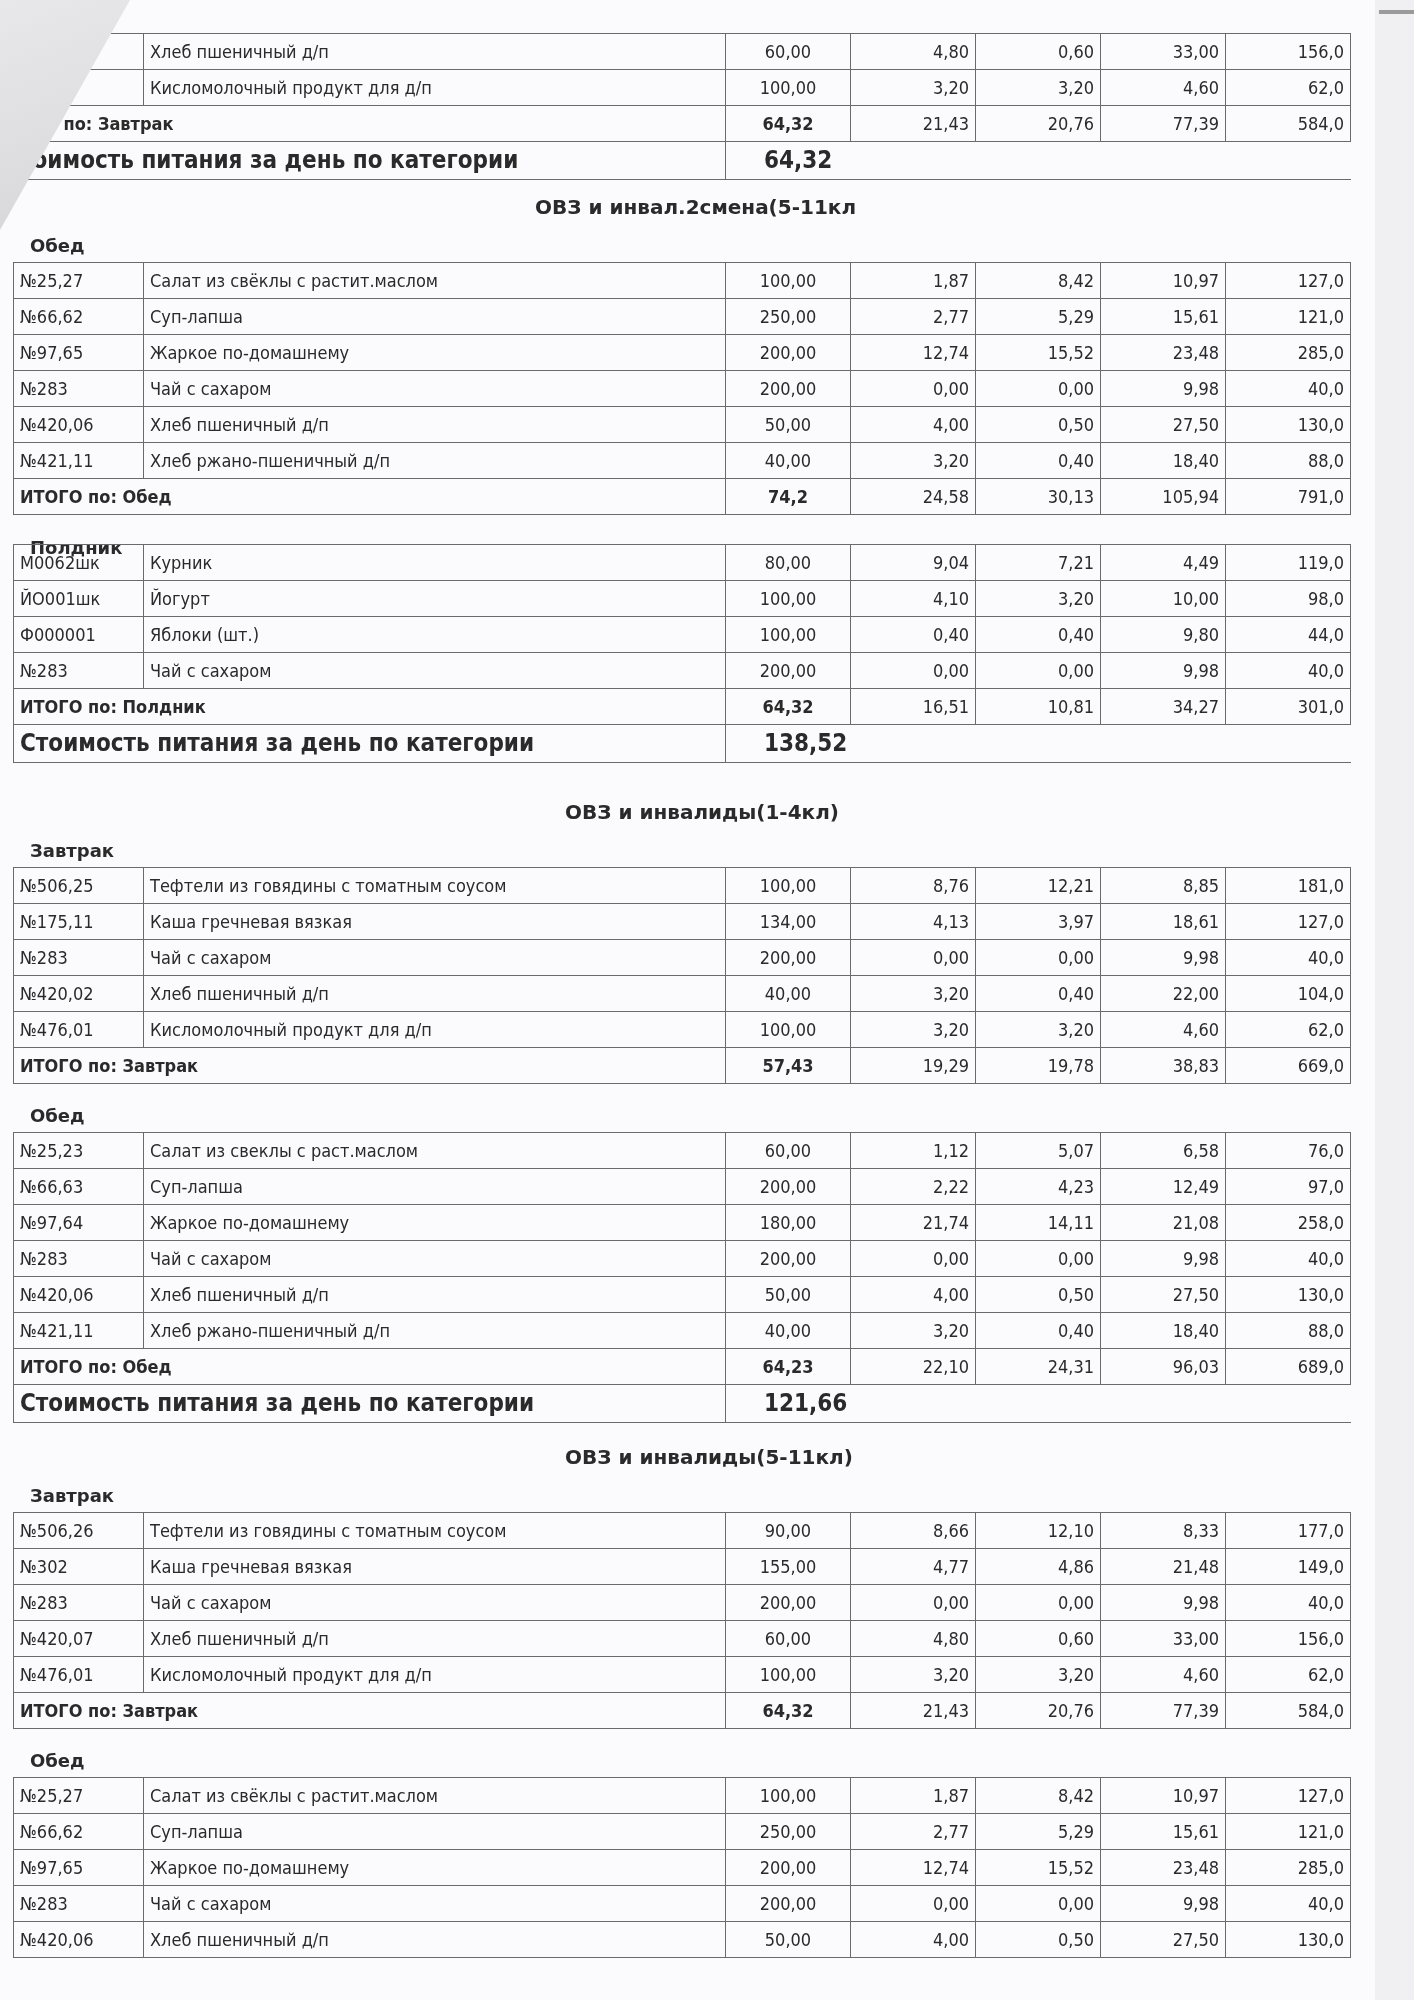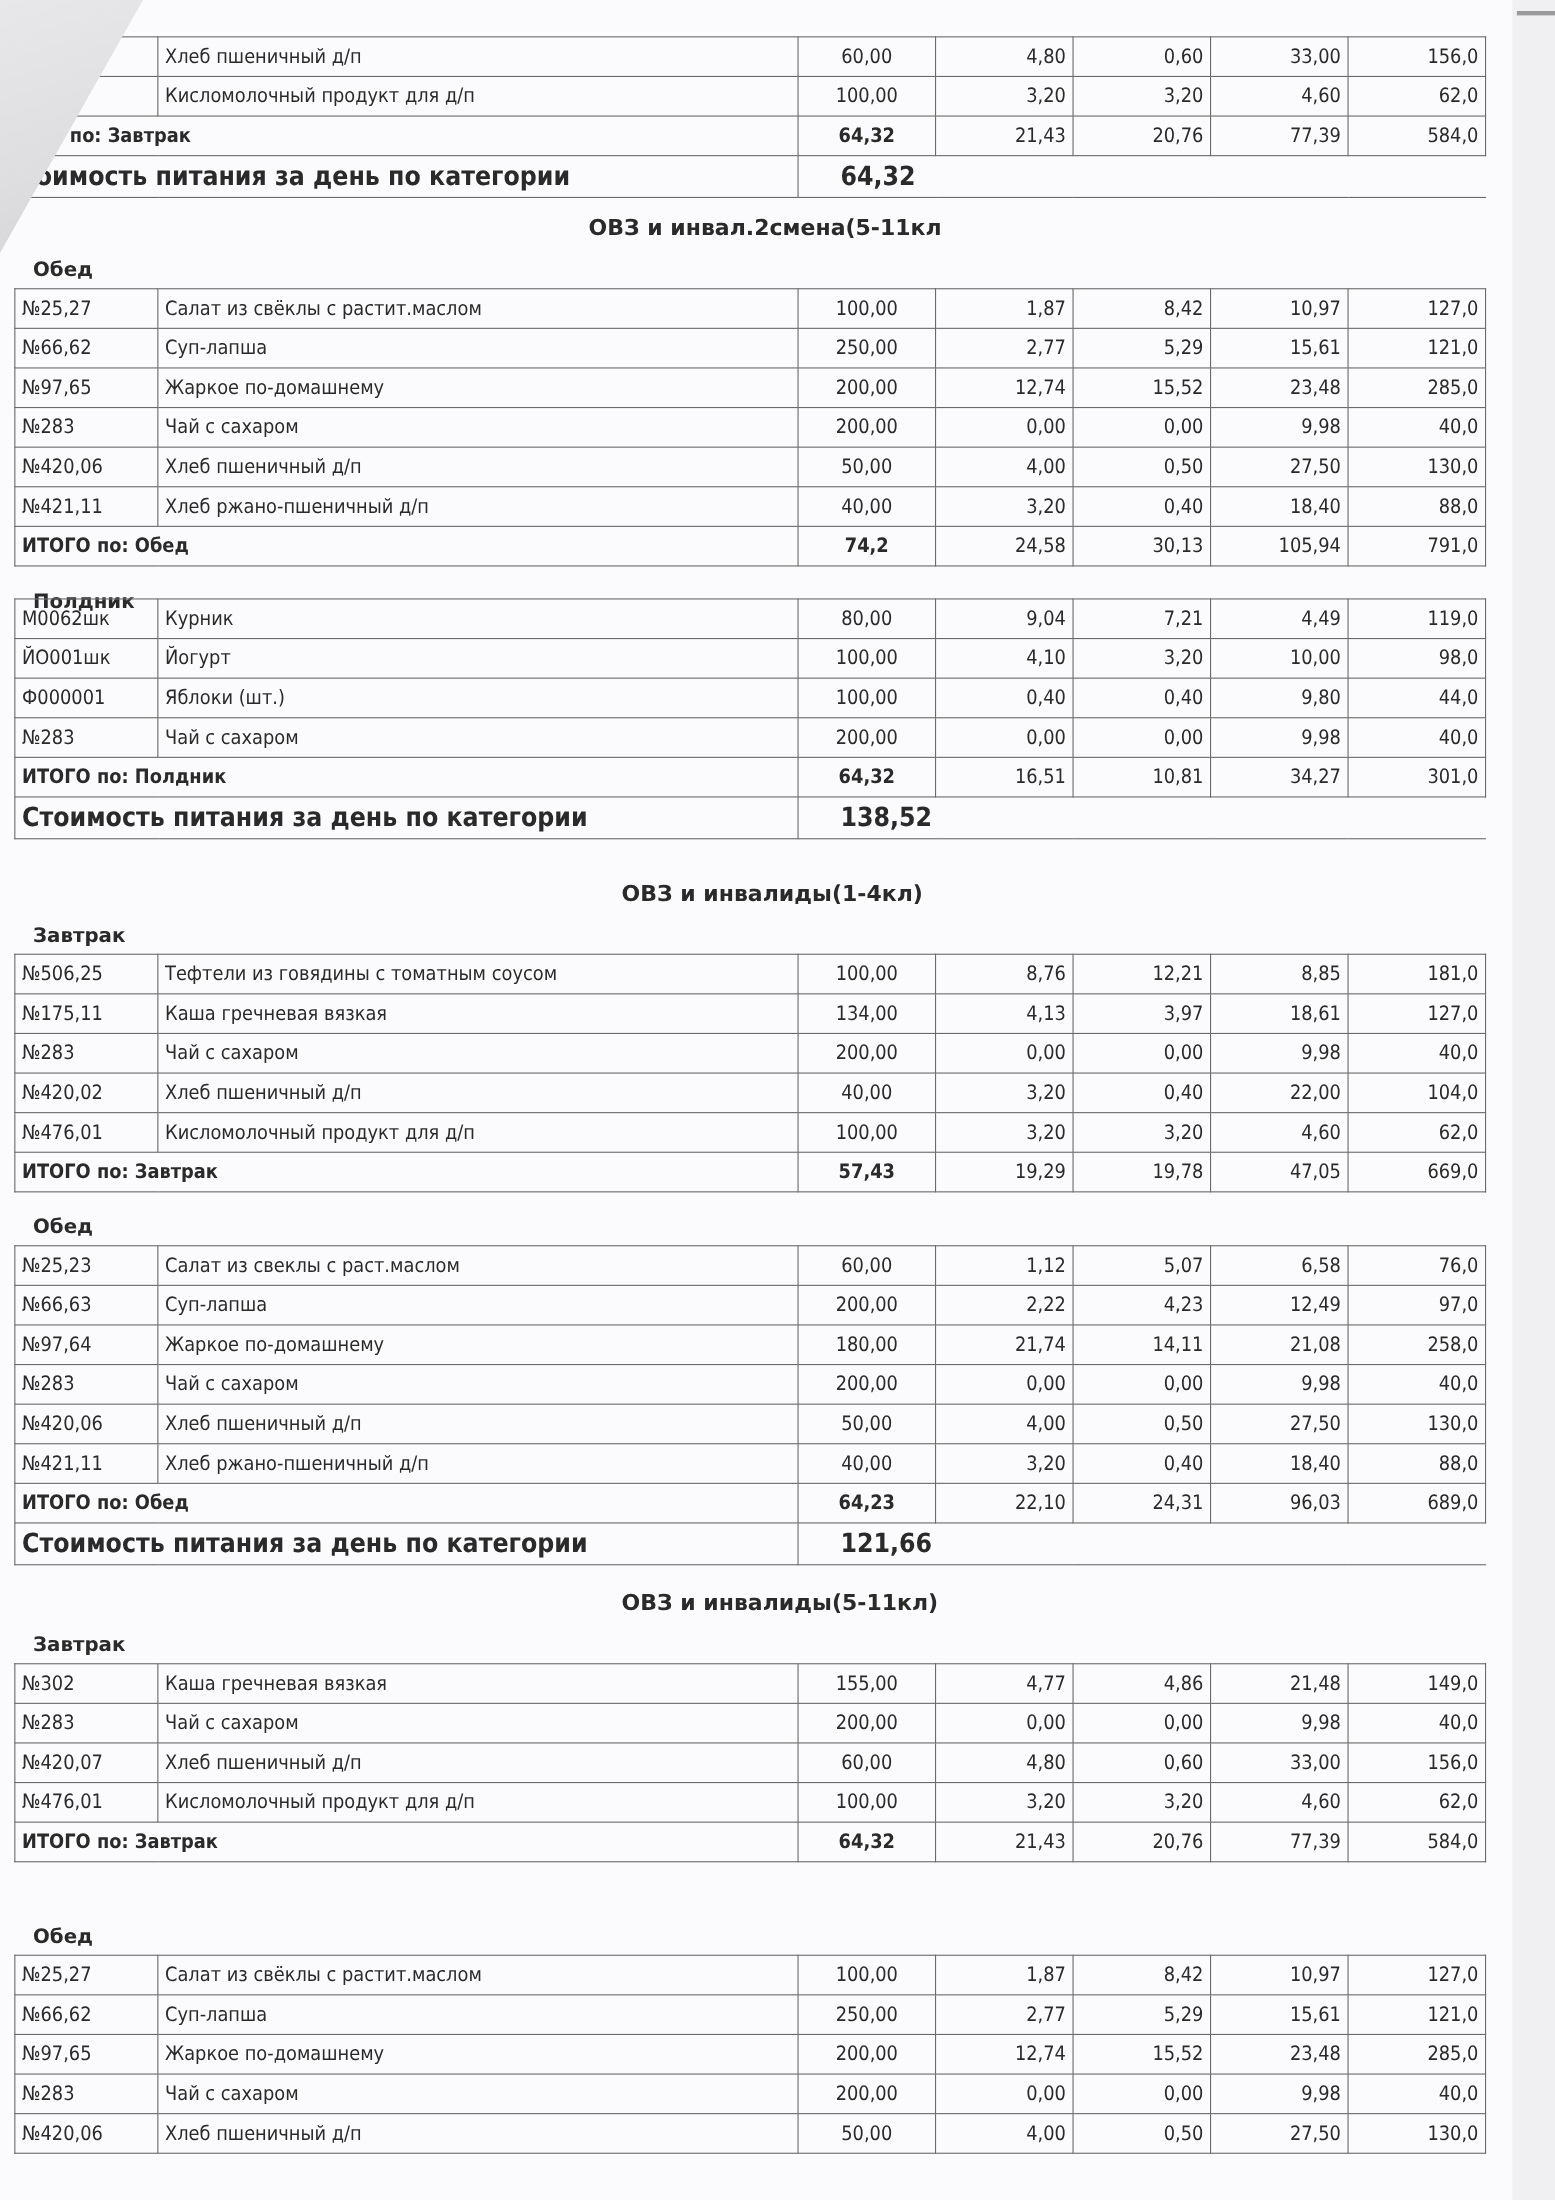--- a/index.html
+++ b/index.html
@@ -305,21 +305,21 @@
           <td class="num">3,20</td>
           <td class="num">3,20</td>
           <td class="num">4,60</td>
           <td class="num">62,0</td>
         </tr>
         <tr class="total">
           <td colspan="2">ИТОГО по: Завтрак</td>
           <td class="qty">57,43</td>
           <td class="num plain">19,29</td>
           <td class="num plain">19,78</td>
-          <td class="num plain">47,05</td>
+          <td class="num plain">38,83</td>
           <td class="num plain">669,0</td>
         </tr>
       </tbody>
     </table>
     <div class="meal-title" style="top: 1105px; left: 30px;">Обед</div>
     <table class="grid" style="left: 13px; top: 1132px; width: 1337px; padding-left: 16px;">
       <colgroup>
         <col class="c-code">
         <col class="c-name">
         <col class="c-qty">
@@ -404,20 +404,29 @@
         <col class="c-code">
         <col class="c-name">
         <col class="c-qty">
         <col class="c-n">
         <col class="c-n">
         <col class="c-n">
         <col class="c-n">
       </colgroup>
       <tbody>
         <tr>
+          <td>№506,26</td>
+          <td>Тефтели из говядины с томатным соусом</td>
+          <td class="qty">90,00</td>
+          <td class="num">8,66</td>
+          <td class="num">12,10</td>
+          <td class="num">8,33</td>
+          <td class="num">177,0</td>
+        </tr>
+        <tr>
           <td>№302</td>
           <td>Каша гречневая вязкая</td>
           <td class="qty">155,00</td>
           <td class="num">4,77</td>
           <td class="num">4,86</td>
           <td class="num">21,48</td>
           <td class="num">149,0</td>
         </tr>
         <tr>
           <td>№283</td>

